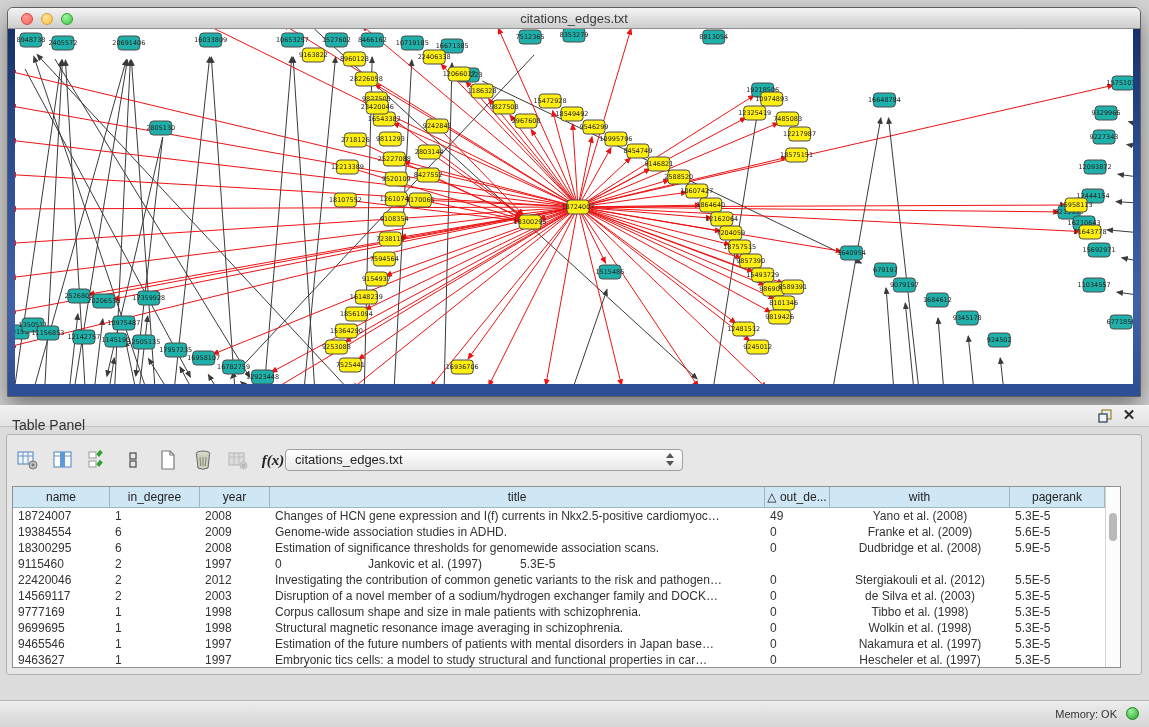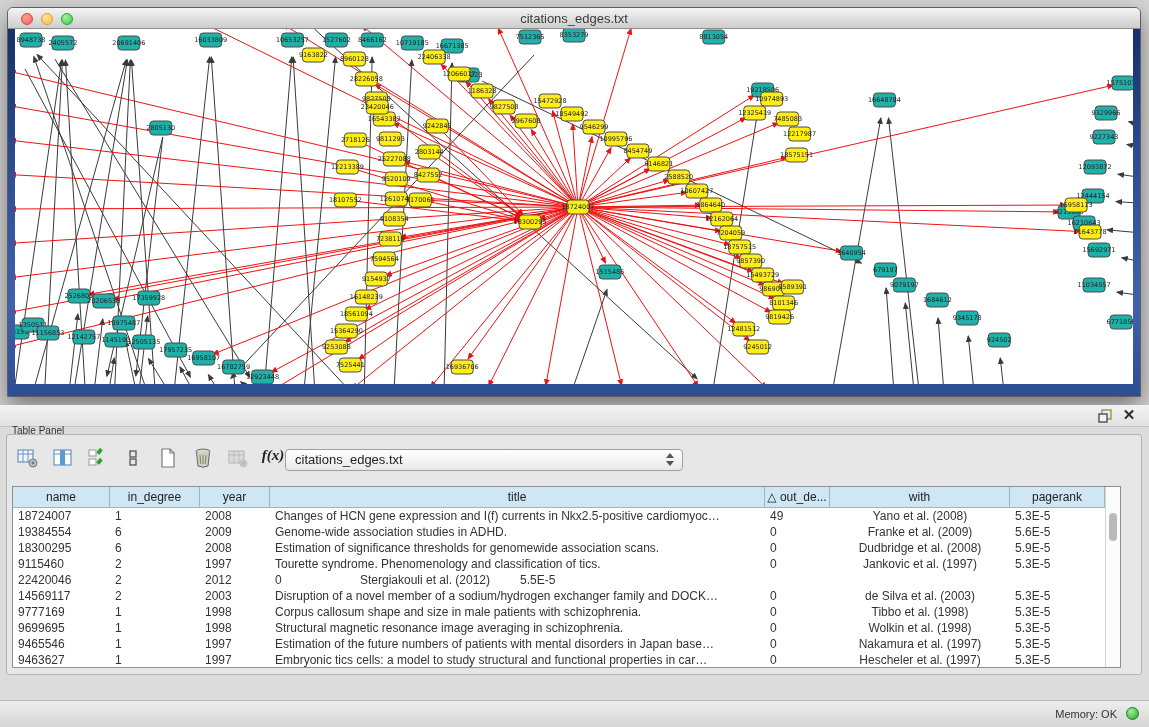--- a/index.html
+++ b/index.html
@@ -18,30 +18,30 @@
   .tl.yel   { left:33px; background:radial-gradient(circle at 35% 30%, #ffe49a,#fbbe3c); border:1px solid #d6a036; }
   .tl.grn   { left:53px; background:radial-gradient(circle at 35% 30%, #a6f2a0,#3bc648); border:1px solid #2ca436; }
   .net-frame { position:absolute; left:0; right:0; top:21px; bottom:0;
     background:linear-gradient(180deg,#16316a 0%, #2c4c92 35%, #3f62ac 75%, #2d4d94 100%); }
   .net-canvas { position:absolute; left:7px; right:7px; top:0; bottom:12px; background:#ffffff; overflow:hidden; }
   .net-canvas svg { display:block; width:100%; height:100%; }
 
   
   #table-panel { position:absolute; left:0; top:405px; width:1149px; height:295px; background:#dcdcdc; }
   .tp-titlebar { height:22px; background:linear-gradient(#f2f2f2,#e2e2e2); border-bottom:1px solid #c2c2c2; position:relative; }
-  .tp-title { position:absolute; left:12px; top:20px; font-size:10px; color:#333; }
+  .tp-title { position:absolute; left:12px; top:12px; font-size:14px; color:#333; }
   .tp-float { position:absolute; right:36px; top:3px; width:16px; height:16px; cursor:pointer; }
   .tp-close { position:absolute; right:12px; top:1px; width:16px; height:18px; font-size:15px; font-weight:bold;
     color:#2c2c2c; text-align:center; line-height:18px; cursor:pointer; }
 
   .tp-container { position:absolute; left:6px; top:29px; width:1136px; height:241px;
     background:#e7e7e7; border:1px solid #b2b2b2; border-radius:3px; }
 
   .toolbar { position:absolute; left:8px; top:10px; height:30px; display:flex; align-items:center; gap:9px; }
-  .tb-btn { width:26px; height:26px; display:flex; justify-content:center; cursor:pointer; }
+  .tb-btn { width:26px; height:26px; display:flex; align-items:center; justify-content:center; cursor:pointer; }
   .tb-btn.disabled { opacity:.55; cursor:default; }
   .fx { font-family:"Liberation Serif", serif; font-style:italic; font-weight:bold; font-size:15px; color:#222; }
 
   .combo { position:absolute; left:278px; top:14px; width:398px; height:22px;
     background:linear-gradient(#ffffff,#e9e9e9); border:1px solid #9f9f9f; border-radius:4px;
     font-size:13px; color:#222; line-height:20px; padding-left:9px; cursor:pointer; }
   .combo .arrows { position:absolute; right:7px; top:3px; width:9px; height:16px; }
   .combo .arrows div { width:0; height:0; border-left:4px solid transparent; border-right:4px solid transparent; }
   .combo .arrows .up { border-bottom:5px solid #555; margin-bottom:3px; }
   .combo .arrows .dn { border-top:5px solid #555; }
@@ -773,29 +773,29 @@
             <div class="td" style="width: 70px;">2008</div>
             <div class="td" style="width: 495px;">Estimation of significance thresholds for genomewide association scans.</div>
             <div class="td" style="width: 65px;">0</div>
             <div class="td center" style="width: 180px;">Dudbridge et al. (2008)</div>
             <div class="td" style="width: 95px;">5.9E-5</div>
           </div>
           <div class="trow">
             <div class="td" style="width: 97px;">9115460</div>
             <div class="td" style="width: 90px;">2</div>
             <div class="td" style="width: 70px;">1997</div>
-            <div class="td" style="width: 495px;">Tourette syndrome. Phenomenology and classification of tics.</div>
             <div class="td" style="width: 65px;">0</div>
             <div class="td center" style="width: 180px;">Jankovic et al. (1997)</div>
             <div class="td" style="width: 95px;">5.3E-5</div>
           </div>
           <div class="trow">
             <div class="td" style="width: 97px;">22420046</div>
             <div class="td" style="width: 90px;">2</div>
             <div class="td" style="width: 70px;">2012</div>
+            <div class="td" style="width: 495px;">Investigating the contribution of common genetic variants to the risk and pathogen…</div>
             <div class="td" style="width: 65px;">0</div>
             <div class="td center" style="width: 180px;">Stergiakouli et al. (2012)</div>
             <div class="td" style="width: 95px;">5.5E-5</div>
           </div>
           <div class="trow">
             <div class="td" style="width: 97px;">14569117</div>
             <div class="td" style="width: 90px;">2</div>
             <div class="td" style="width: 70px;">2003</div>
             <div class="td" style="width: 495px;">Disruption of a novel member of a sodium/hydrogen exchanger family and DOCK…</div>
             <div class="td" style="width: 65px;">0</div>

